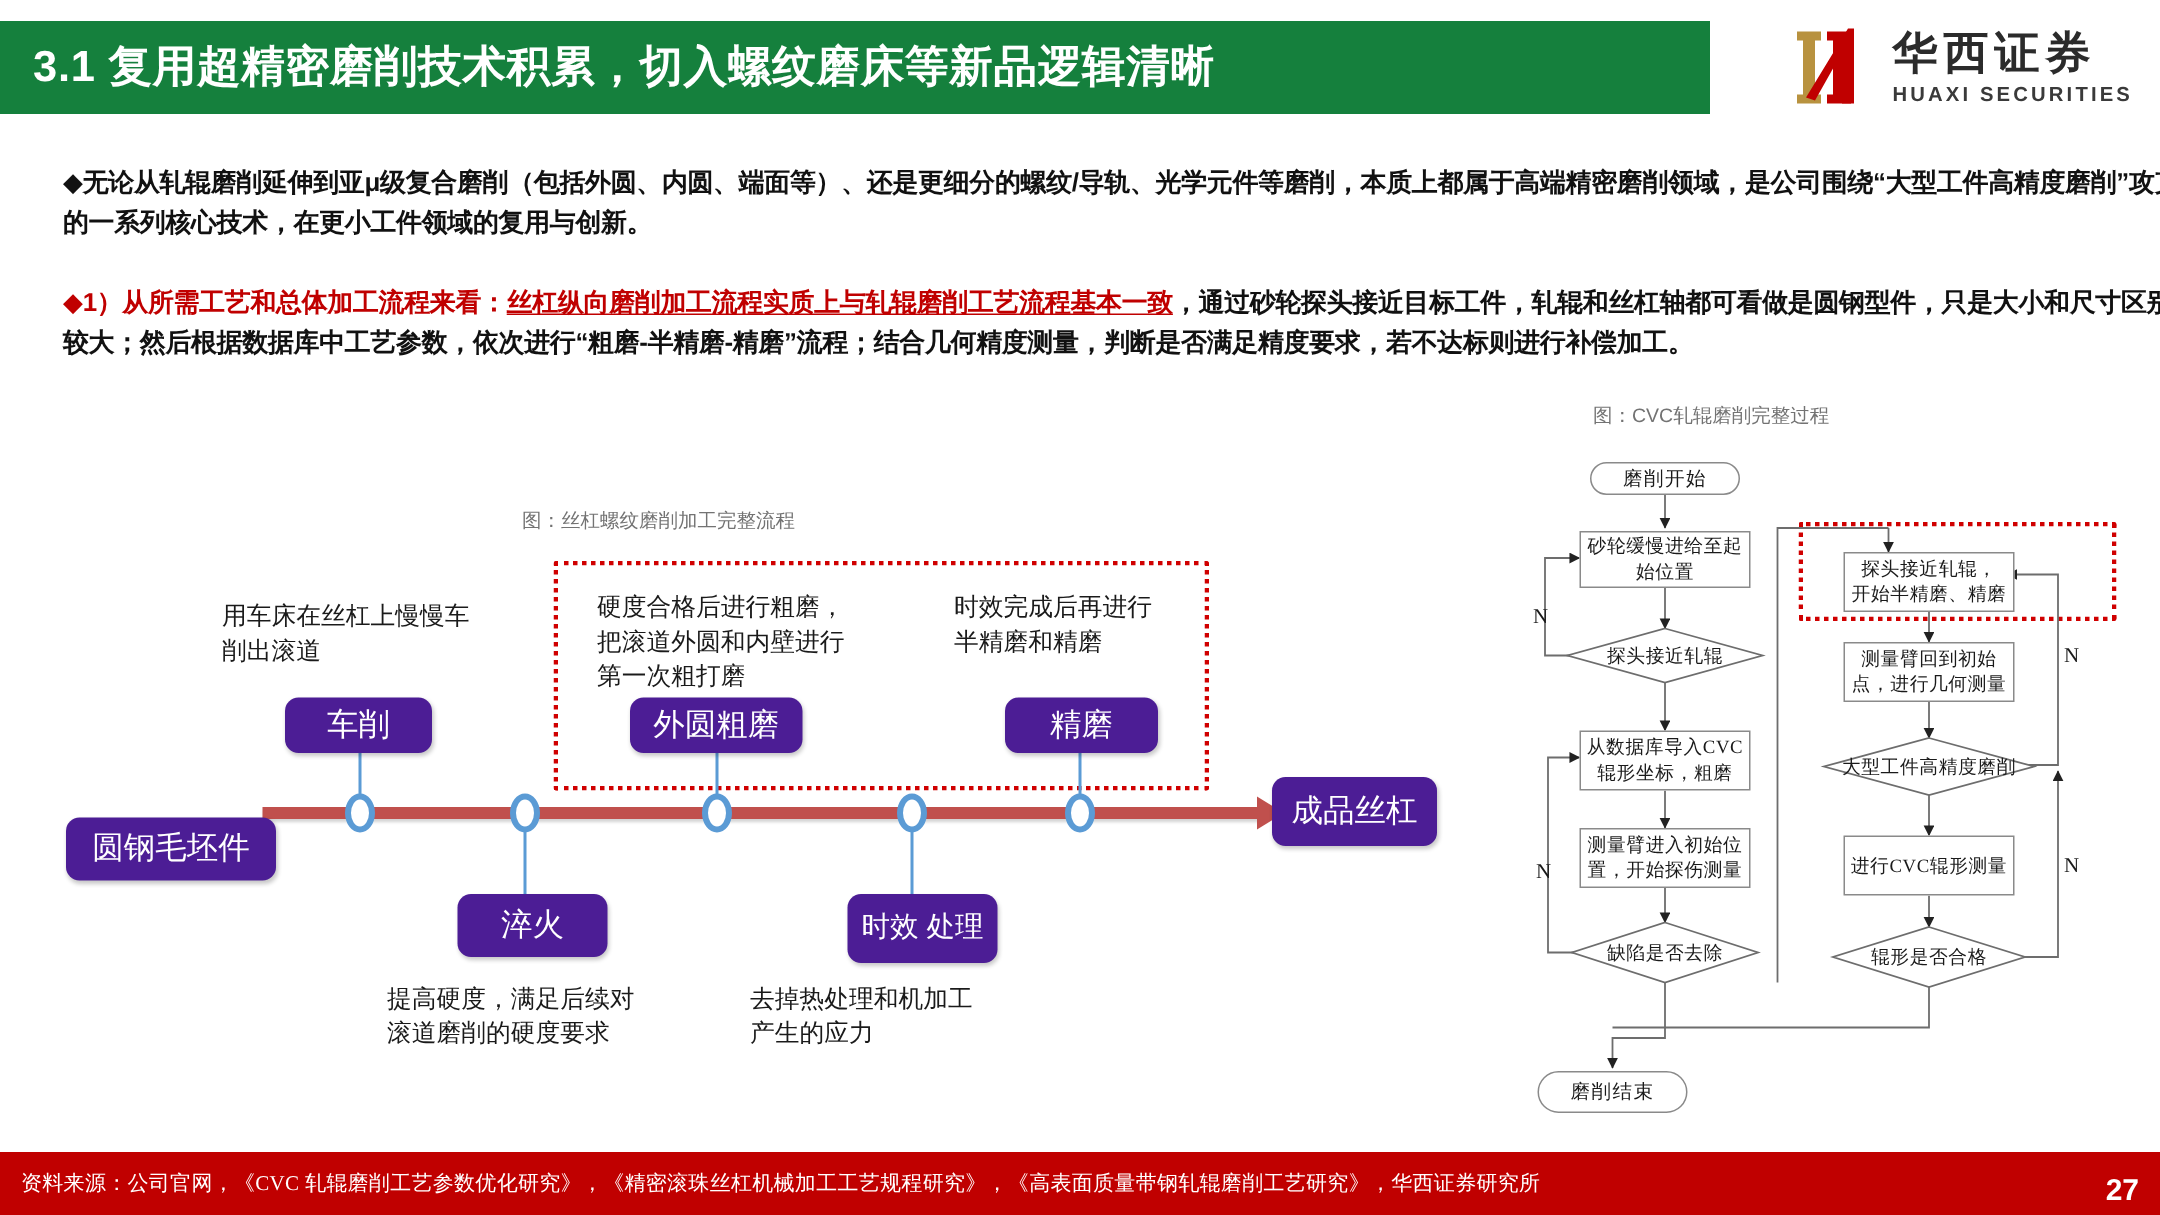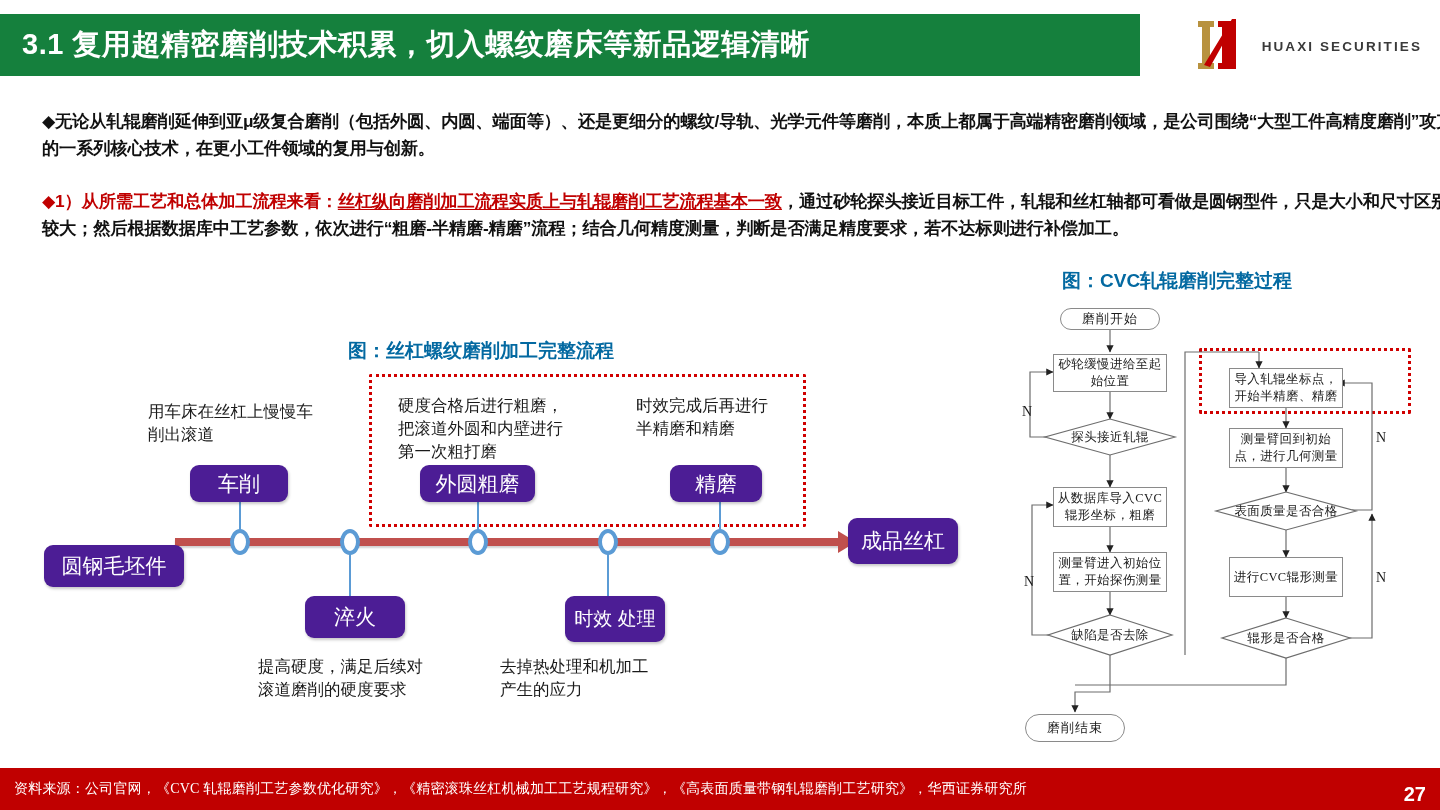--- a/index.html
+++ b/index.html
@@ -59,23 +59,23 @@
     line-height: 27px;
     letter-spacing: -0.2px;
     margin-left: 28px;
   }
   #para1 { top: 108px; }
   #para2 { top: 188px; }
   .red-lead { color: #c00000; }
   .ul { text-decoration: underline; text-underline-offset: 2px; }
   .fig-title {
     position: absolute;
-    color: #0369a1;
-    font-size: 19px;
-    font-weight: bold;
+    color: #737373;
+    font-size: 13px;
+    font-weight: normal;
     white-space: nowrap;
   }
   #left-fig-title { left: 348px; top: 338px; }
   #right-fig-title { left: 1062px; top: 268px; }
 
   .dash-box {
     position: absolute;
     border: 3px dotted #d00000;
     border-radius: 2px;
   }
@@ -206,20 +206,21 @@
   <div class="header-title">3.1 复用超精密磨削技术积累，切入螺纹磨床等新品逻辑清晰</div>
 </div>
 
 <div class="logo-wrap">
   <svg class="logo-mark" viewBox="0 0 58 56">
     <path d="M6 4 L22 4 L22 10 L18 10 L18 46 L22 46 L22 52 L6 52 L6 46 L10 46 L10 10 L6 10 Z" fill="#b8923f"></path>
     <path d="M26 4 L42 4 L42 10 L38 10 L38 46 L42 46 L42 52 L26 52 L26 46 L30 46 L30 10 L26 10 Z" fill="#c00000"></path>
     <path d="M12 48 L40 2 L44 2 L44 52 L36 52 L36 18 L18 50 Z" fill="#c00000"></path>
   </svg>
   <div class="logo-text">
+    <div class="logo-cn">华西证券</div>
     <div class="logo-en">HUAXI SECURITIES</div>
   </div>
 </div>
 
 <div class="para" id="para1">◆无论从轧辊磨削延伸到亚μ级复合磨削（包括外圆、内圆、端面等）、还是更细分的螺纹/导轨、光学元件等磨削，本质上都属于高端精密磨削领域，是公司围绕“大型工件高精度磨削”攻克的一系列核心技术，在更小工件领域的复用与创新。</div>
 
 <div class="para" id="para2"><span class="red-lead">◆1）从所需工艺和总体加工流程来看：</span><span class="red-lead ul">丝杠纵向磨削加工流程实质上与轧辊磨削工艺流程基本一致</span><span>，通过砂轮探头接近目标工件，轧辊和丝杠轴都可看做是圆钢型件，只是大小和尺寸区别较大；然后根据数据库中工艺参数，依次进行“粗磨-半精磨-精磨”流程；结合几何精度测量，判断是否满足精度要求，若不达标则进行补偿加工。</span></div>
 
 <div class="fig-title" id="left-fig-title">图：丝杠螺纹磨削加工完整流程</div>
 
@@ -252,21 +253,21 @@
 
 <div class="stem" style="left:239px; top:501px; height:30px;"></div>
 <div class="stem" style="left:477px; top:501px; height:30px;"></div>
 <div class="stem" style="left:719px; top:501px; height:30px;"></div>
 
 <div class="stem" style="left:349px; top:552px; height:46px;"></div>
 <div class="stem" style="left:607px; top:552px; height:46px;"></div>
 
 <div class="pill" style="left:190px; top:465px; width:98px; height:37px;">车削</div>
 <div class="pill" style="left:420px; top:465px; width:115px; height:37px;">外圆粗磨</div>
-<div class="pill" style="left:670px; top:465px; width:92px; height:37px;">精磨</div>
+<div class="pill" style="left:670px; top:465px; width:102px; height:37px;">精磨</div>
 
 <div class="pill" style="left:305px; top:596px; width:100px; height:42px;">淬火</div>
 <div class="pill" style="left:565px; top:596px; width:100px; height:46px; font-size:19px;">时效
 处理</div>
 
 <div class="fig-title" id="right-fig-title">图：CVC轧辊磨削完整过程</div>
 
 <div class="dash-box" id="right-dash"></div>
 
 <svg class="wires">
@@ -322,27 +323,27 @@
 <div class="fc-box" style="left:1053px; top:354px; width:114px; height:38px;">砂轮缓慢进给至起
 始位置</div>
 <div class="fc-box" style="left:1053px; top:487px; width:114px; height:40px;">从数据库导入CVC
 辊形坐标，粗磨</div>
 <div class="fc-box" style="left:1053px; top:552px; width:114px; height:40px;">测量臂进入初始位
 置，开始探伤测量</div>
 
 <div class="fc-dia-label" style="left:1045px; top:428px; width:130px; height:18px;">探头接近轧辊</div>
 <div class="fc-dia-label" style="left:1048px; top:626px; width:124px; height:18px;">缺陷是否去除</div>
 
-<div class="fc-box" style="left:1229px; top:368px; width:114px; height:40px;">导入轧辊坐标点，
+<div class="fc-box" style="left:1229px; top:368px; width:114px; height:40px;">探头接近轧辊，
 开始半精磨、精磨</div>
 <div class="fc-box" style="left:1229px; top:428px; width:114px; height:40px;">测量臂回到初始
 点，进行几何测量</div>
 <div class="fc-box" style="left:1229px; top:557px; width:114px; height:40px;">进行CVC辊形测量</div>
 
-<div class="fc-dia-label" style="left:1216px; top:502px; width:140px; height:18px;">表面质量是否合格</div>
+<div class="fc-dia-label" style="left:1216px; top:502px; width:140px; height:18px;">大型工件高精度磨削</div>
 <div class="fc-dia-label" style="left:1222px; top:629px; width:128px; height:18px;">辊形是否合格</div>
 
 <div class="n-label" style="left:1022px; top:404px;">N</div>
 <div class="n-label" style="left:1024px; top:574px;">N</div>
 <div class="n-label" style="left:1376px; top:430px;">N</div>
 <div class="n-label" style="left:1376px; top:570px;">N</div>
 
 <div class="footer">
   <div class="footer-src">资料来源：公司官网，《CVC 轧辊磨削工艺参数优化研究》，《精密滚珠丝杠机械加工工艺规程研究》，《高表面质量带钢轧辊磨削工艺研究》，华西证券研究所</div>
 </div>

